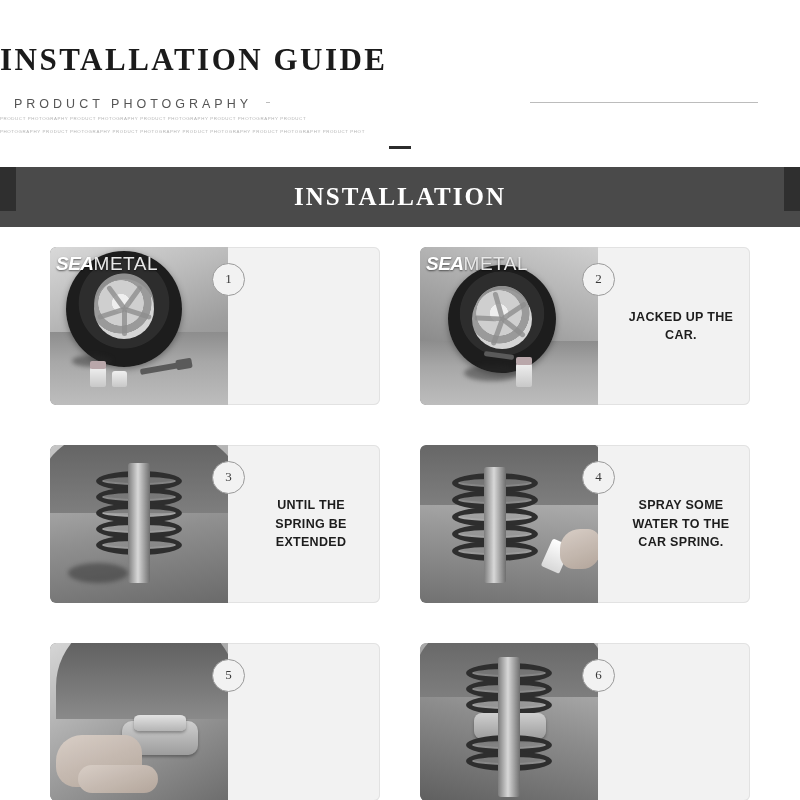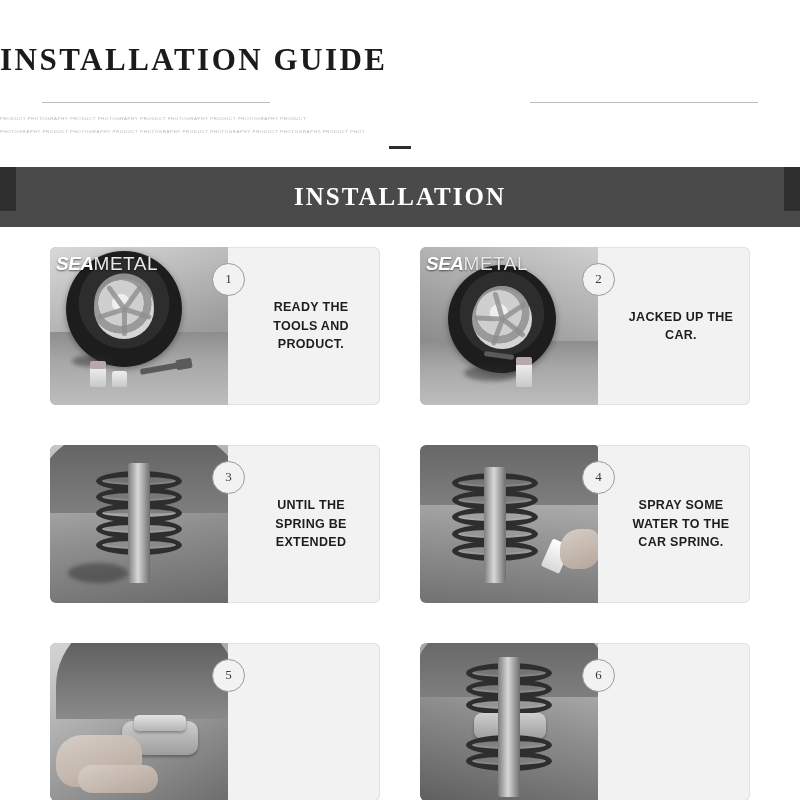--- a/index.html
+++ b/index.html
@@ -286,20 +286,21 @@
 </head>
 <body>
 
 <div class="page">
 
   <div class="header">
     <div class="main-title">INSTALLATION GUIDE</div>
     <div class="sub-row">
       <div class="rule left"></div>
       <div class="rule right"></div>
+      <span class="sub-title">PRODUCT PHOTOGRAPHY</span>
     </div>
     <div class="tiny-text">PRODUCT  PHOTOGRAPHY PRODUCT  PHOTOGRAPHY PRODUCT  PHOTOGRAPHY PRODUCT  PHOTOGRAPHY PRODUCT</div>
     <div class="tiny-text">PHOTOGRAPHY PRODUCT PHOTOGRAPHY PRODUCT PHOTOGRAPHY PRODUCT PHOTOGRAPHY PRODUCT PHOTOGRAPHY PRODUCT PHOT</div>
     <div class="dash"></div>
   </div>
 
   <div class="band">
     <div class="band-label">INSTALLATION</div>
   </div>
 
@@ -323,21 +324,20 @@
           <div class="bottle-cap" style="left:40px; top:114px; width:16px; height:8px;"></div>
           <div class="bottle" style="left:62px; top:124px; width:15px; height:16px;"></div>
           <div class="tool" style="left:90px; top:118px; width:46px; height:6px; transform:rotate(-10deg)"></div>
           <div class="tool" style="left:126px; top:112px; width:16px; height:10px; transform:rotate(-10deg)"></div>
         </div>
         <div class="brand">
           <span>SEA</span><span class="metal">METAL</span>
         </div>
       </div>
       <div class="step-num">1</div>
-      <div class="caption">READY THE TOOLS AND PRODUCT.</div>
     </div>
 
     <div class="card">
       <div class="photo">
         <div class="photo-inner">
           <div class="bg-grad-b"></div>
           <div class="ground" style="height:40%"></div>
           <div class="tire" style="left:28px; top:18px; width:108px; height:108px;"></div>
           <div class="rim" style="left:52px; top:42px; width:60px; height:60px;">
             <div class="spoke" style="transform:rotate(20deg)"></div>

